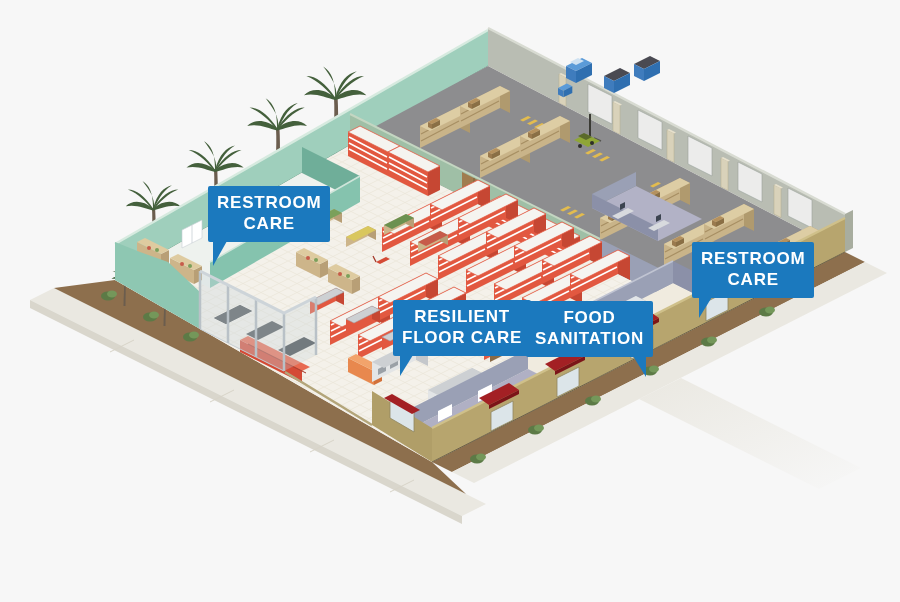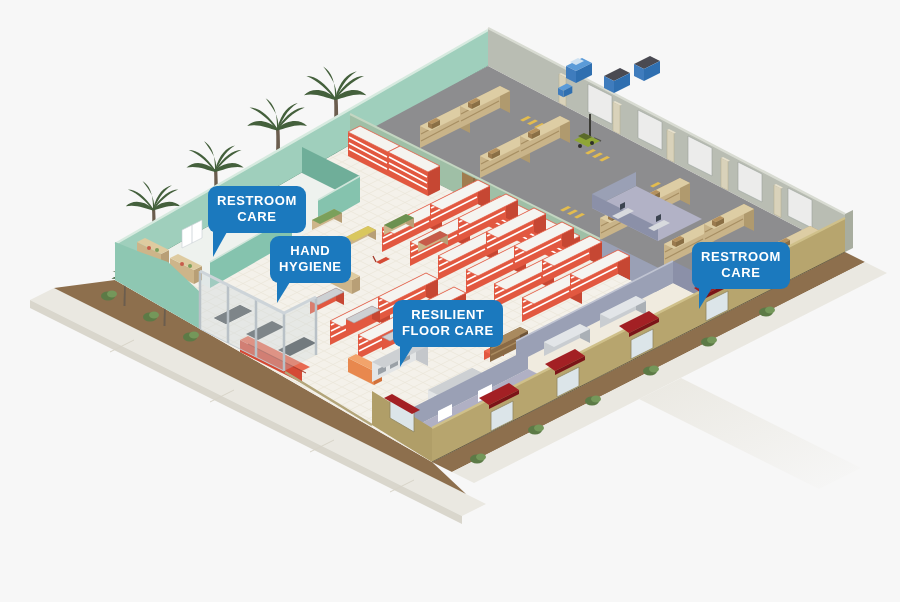--- a/index.html
+++ b/index.html
@@ -1,21 +1,21 @@
 <!DOCTYPE html>
 <html><head>
 <meta charset="utf-8">
 <style>
   html,body{margin:0;padding:0;background:#f7f7f7;}
   .stage{position:relative;width:900px;height:602px;background:#f7f7f7;overflow:hidden;
          font-family:"Liberation Sans", sans-serif;}
   .stage svg{position:absolute;left:0;top:0;}
   .callout{position:absolute;background:#1b79be;color:#fff;font-weight:bold;
-           font-size:13px;line-height:1.22;letter-spacing:.045em;text-align:center;
-           padding:7px 9px 8px;border-radius:9px;z-index:5;white-space:nowrap;cursor:pointer;}
+           font-size:17px;line-height:1.22;letter-spacing:.045em;text-align:center;
+           padding:7px 9px 8px;border-radius:2px;z-index:5;white-space:nowrap;cursor:pointer;}
   .callout span{display:block;}
   .callout::after{content:"";position:absolute;width:0;height:0;}
   .tail-left::after{left:7px;bottom:-20px;border-left:13px solid #1b79be;border-bottom:21px solid transparent;}
   .tail-left-long::after{left:5px;bottom:-24px;border-left:14px solid #1b79be;border-bottom:25px solid transparent;}
   .tail-right::after{right:7px;bottom:-20px;border-right:13px solid #1b79be;border-bottom:21px solid transparent;}
 </style>
 </head>
 <body>
 
 <div class="stage">
@@ -362,25 +362,25 @@
   <use href="#awning" x="619" y="326"></use>
   <use href="#awning" x="694" y="288"></use>
   <polygon points="764,268 786,257 786,276 764,287" fill="#dce5e9" stroke="#8f855f" stroke-width="0.8"></polygon>
 </g>
 </svg>
 
 <div class="callout tail-left-long" style="left:208px;top:186px">
   <span>RESTROOM</span>
   <span>CARE</span>
 </div>
-<div class="callout tail-left" style="left:270px;top:236px">
-  <span>HAND</span>
-  <span>HYGIENE</span>
-</div>
 <div class="callout tail-left" style="left:393px;top:300px">
   <span>RESILIENT</span>
   <span>FLOOR CARE</span>
 </div>
+<div class="callout tail-right" style="left:526px;top:301px">
+  <span>FOOD</span>
+  <span>SANITATION</span>
+</div>
 <div class="callout tail-left" style="left:692px;top:242px">
   <span>RESTROOM</span>
   <span>CARE</span>
 </div>
 </div>
 
 </body></html>

